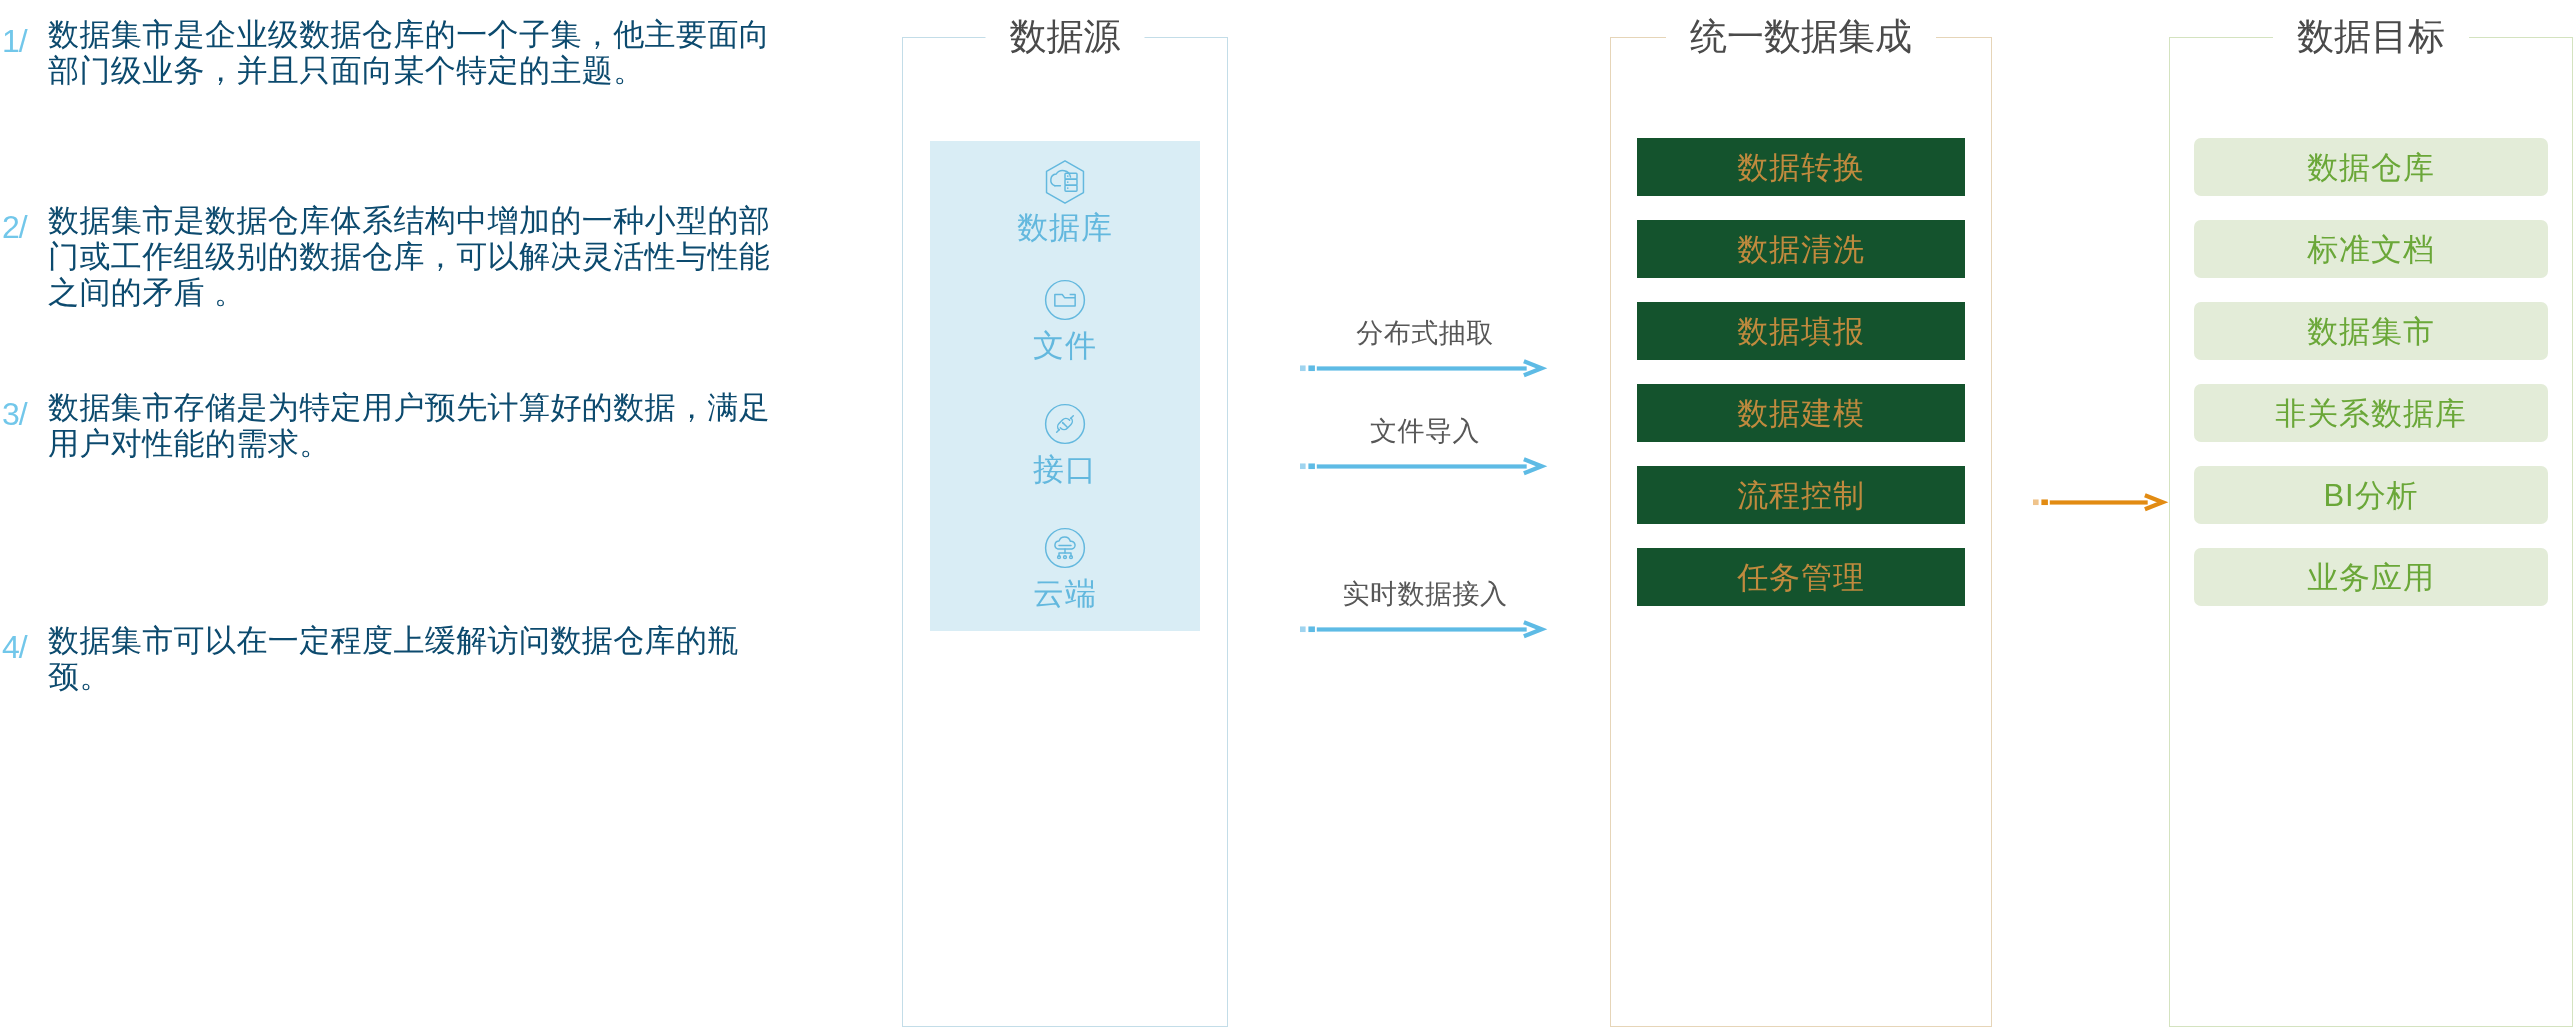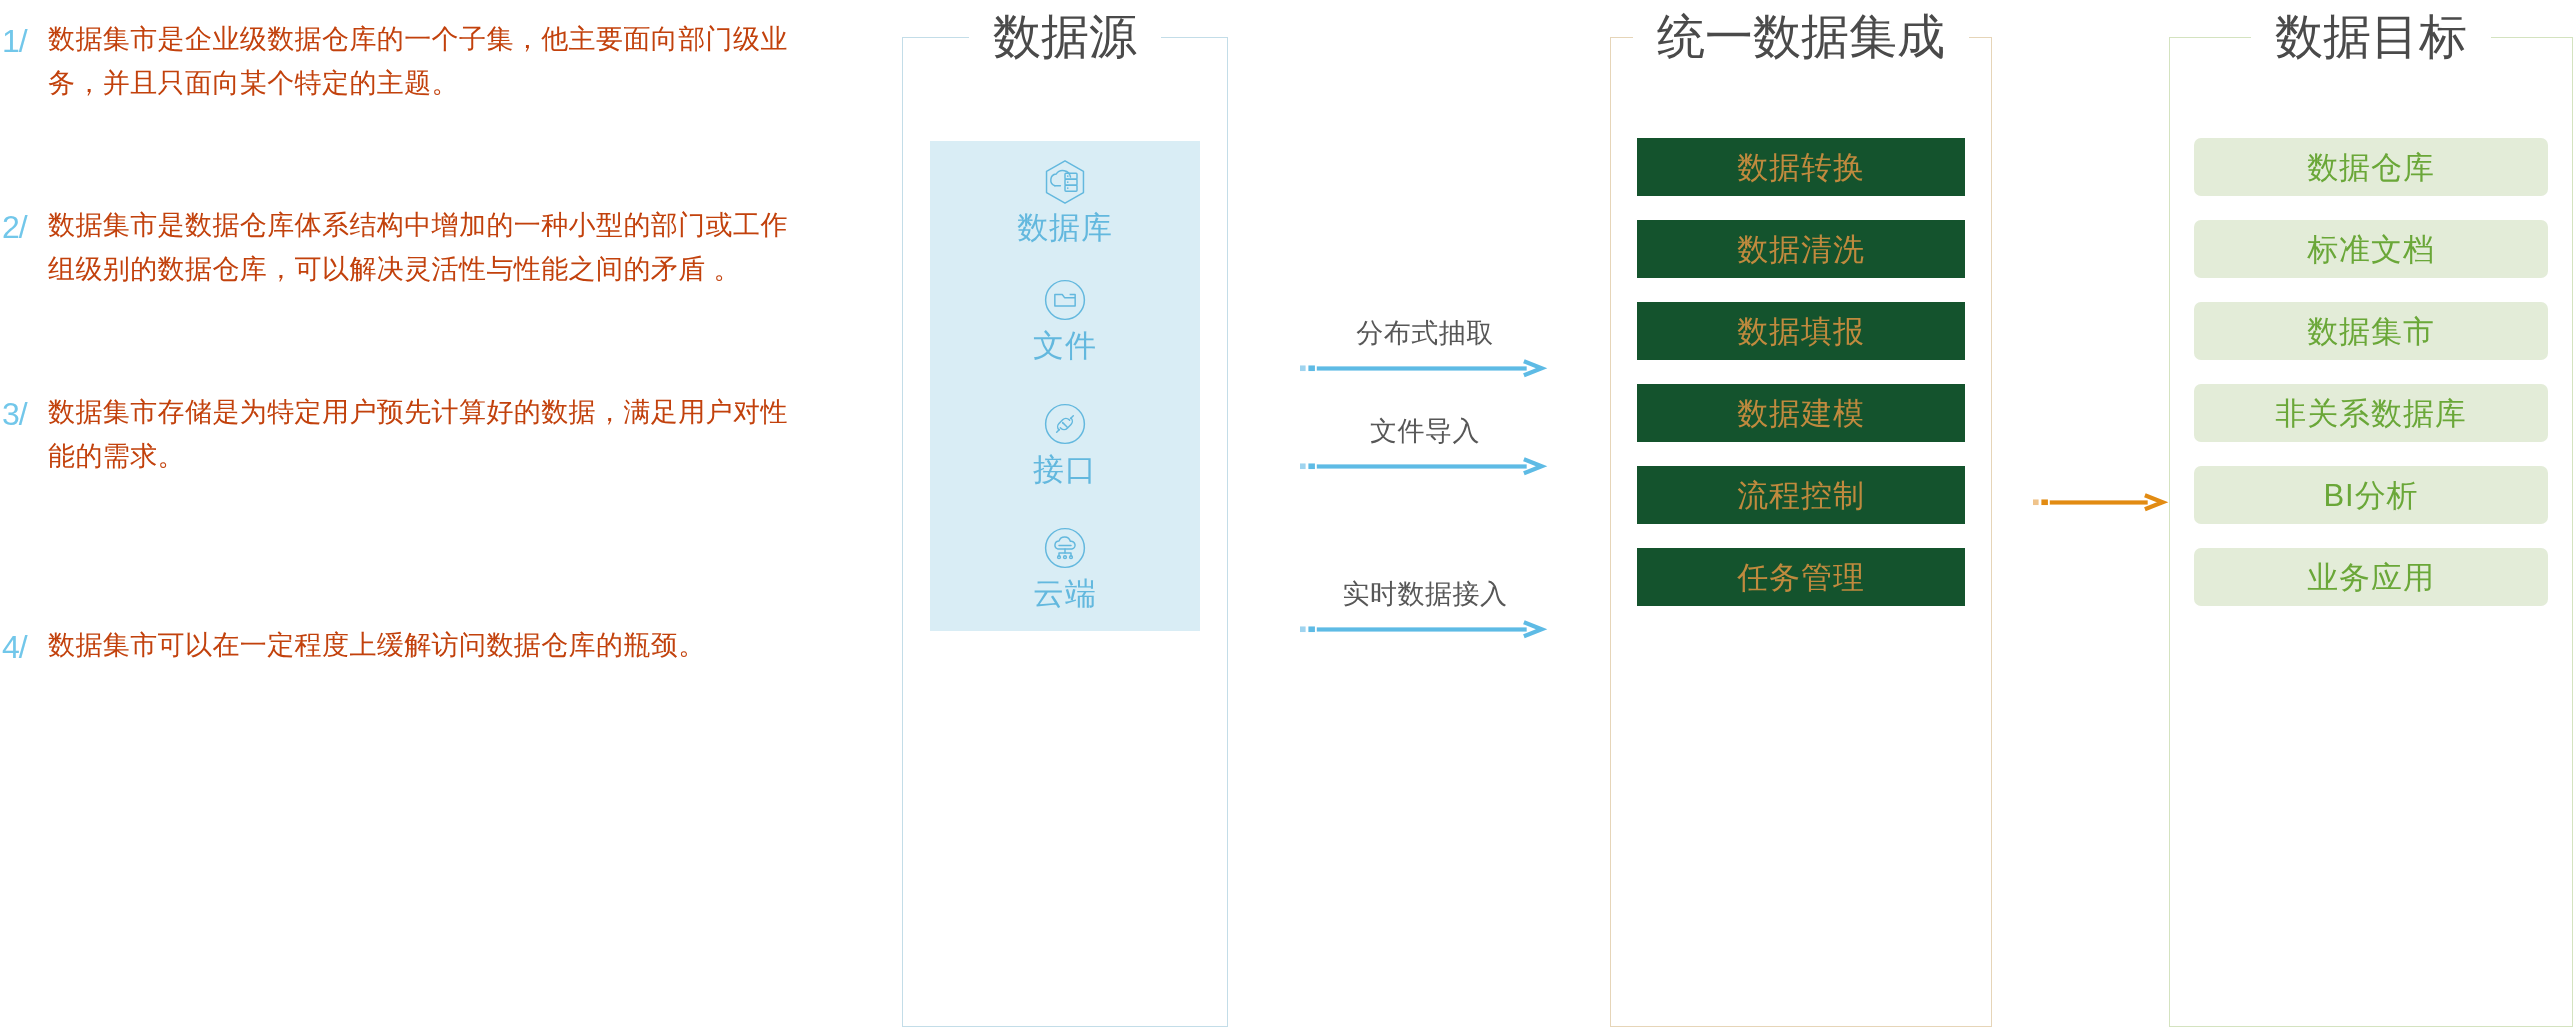--- a/index.html
+++ b/index.html
@@ -36,23 +36,23 @@
     font-size: 32px;
     line-height: 48px;
     width: 48px;
     min-width: 48px;
     text-align: left;
     letter-spacing: -0.9px;
     padding-left: 1.9px;
     box-sizing: border-box;
   }
   .bullet-text {
-    color: #c2410c;
-    font-size: 27px;
-    line-height: 44px;
+    color: #0c4a6e;
+    font-size: 31px;
+    line-height: 36px;
     width: 745px;
     letter-spacing: 0.4px;
   }
 
   
   .panel {
     position: absolute;
     box-sizing: border-box;
     background: transparent;
   }
@@ -66,21 +66,21 @@
     box-sizing: border-box;
   }
   .panel-title {
     position: absolute;
     top: -24px;
     left: 50%;
     transform: translateX(-50%);
     background: #ffffff;
     padding: 0 24px;
     color: #4a4a4a;
-    font-size: 48px;
+    font-size: 37px;
     line-height: 48px;
     white-space: nowrap;
     z-index: 3;
   }
   .panel-inner {
     position: absolute;
     left: 0; right: 0; top: 0; bottom: 0;
   }
 
   

